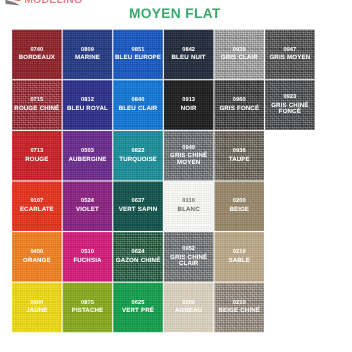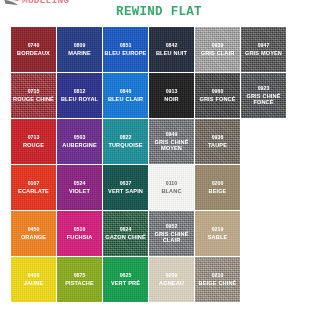--- a/index.html
+++ b/index.html
@@ -8,21 +8,20 @@
     background:#ffffff;
     font-family:"Liberation Sans", sans-serif;
     overflow:hidden;
     position:relative;
   }
 
   
   .header{
     position:relative;
     height:24px;
-    font-family:Liberation Mono, monospace;
   }
   .logo{
     position:absolute;
     left:4px; top:-6px;
     display:flex;
     align-items:center;
     gap:2px;
     overflow:hidden;
     height:13px;
   }
@@ -124,21 +123,21 @@
 <div class="header">
   <div class="logo">
     <span class="logo-mark">
       <svg width="16" height="11" viewBox="0 0 16 11" aria-hidden="true">
         <path d="M0 1 C4 0.5 9 2 15 6 C10 5 5 4.5 0 5.5 Z" fill="#c9252c"></path>
         <path d="M1 5 C5 5.5 10 7 14 10 C9 9.5 4 9 1 8.5 Z" fill="#7b7b7b"></path>
       </svg>
     </span>
     <span class="logo-text">MODELING</span>
   </div>
-  <div class="title">REWIND FLAT</div>
+  <div class="title">MOYEN FLAT</div>
 </div>
 
 <div class="grid">
     <div class="row">
       <div class="swatch dark " title="0740 BORDEAUX" style="background: rgb(142, 34, 41);">
         <span class="code">0740</span>
         <span class="name">BORDEAUX</span>
       </div>
       <div class="swatch dark " title="0809 MARINE" style="background: rgb(36, 59, 134);">
         <span class="code">0809</span>

